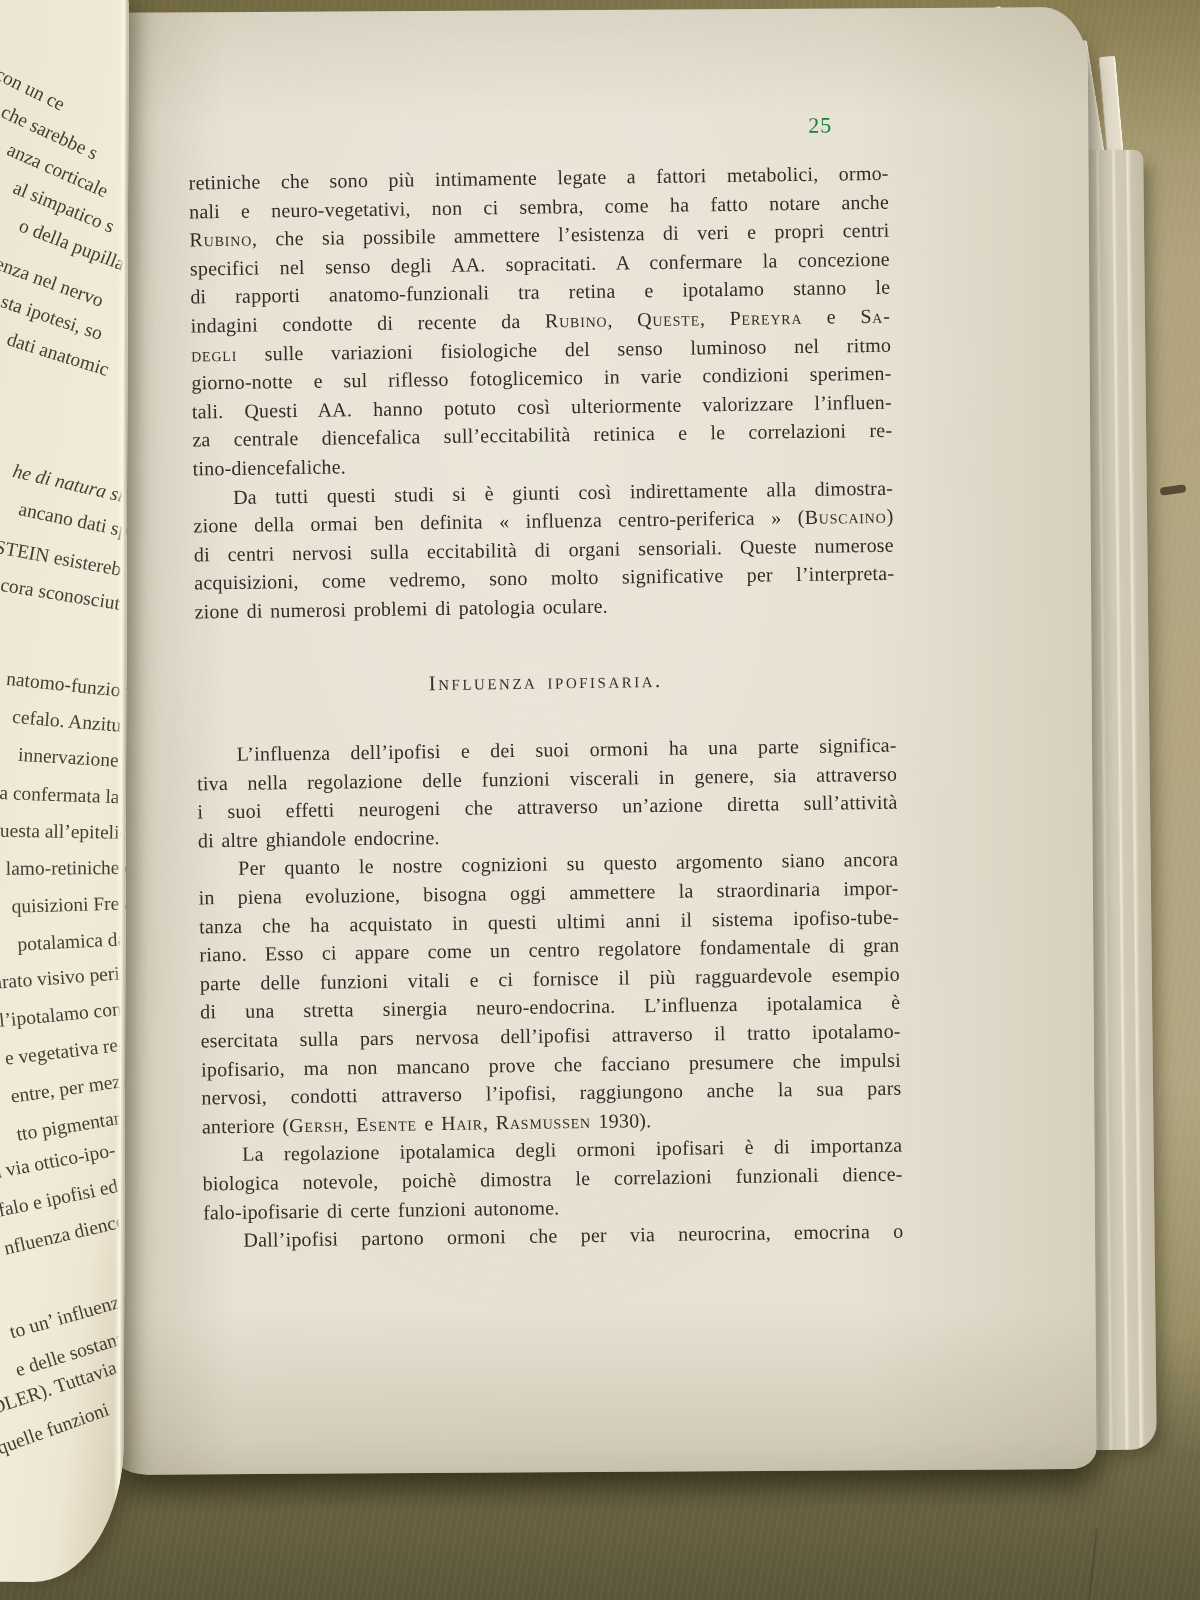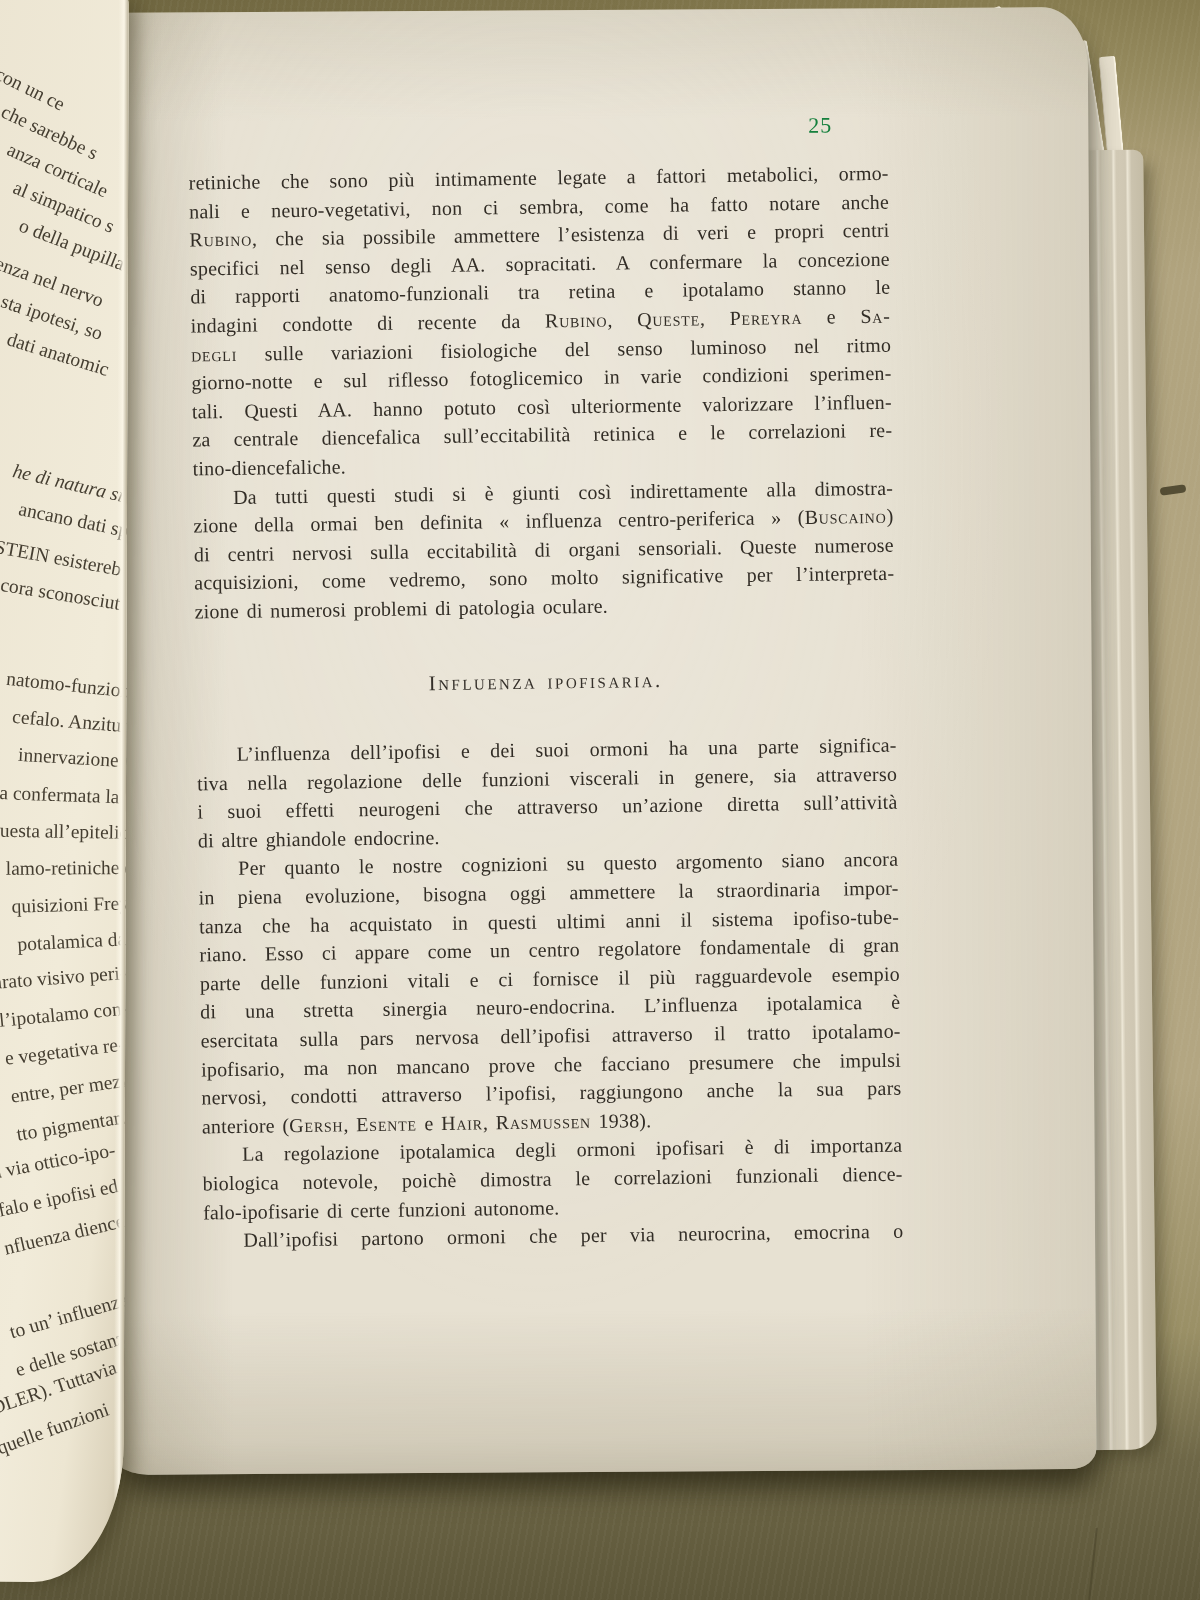--- a/index.html
+++ b/index.html
@@ -116,21 +116,21 @@
       <div class="line end"><span>di altre ghiandole endocrine.</span></div>
       <div class="line ind"><span>Per quanto le nostre cognizioni su questo argomento siano ancora</span></div>
       <div class="line"><span>in piena evoluzione, bisogna oggi ammettere la straordinaria impor-</span></div>
       <div class="line"><span>tanza che ha acquistato in questi ultimi anni il sistema ipofiso-tube-</span></div>
       <div class="line"><span>riano. Esso ci appare come un centro regolatore fondamentale di gran</span></div>
       <div class="line"><span>parte delle funzioni vitali e ci fornisce il più ragguardevole esempio</span></div>
       <div class="line"><span>di una stretta sinergia neuro-endocrina. L’influenza ipotalamica è</span></div>
       <div class="line"><span>esercitata sulla pars nervosa dell’ipofisi attraverso il tratto ipotalamo-</span></div>
       <div class="line"><span>ipofisario, ma non mancano prove che facciano presumere che impulsi</span></div>
       <div class="line"><span>nervosi, condotti attraverso l’ipofisi, raggiungono anche la sua pars</span></div>
-      <div class="line end"><span>anteriore (</span><span class="sc">Gersh</span><span>, </span><span class="sc">Esente</span><span> e </span><span class="sc">Hair</span><span>, </span><span class="sc">Rasmussen</span><span> 1938).</span></div>
+      <div class="line end"><span>anteriore (</span><span class="sc">Gersh</span><span>, </span><span class="sc">Esente</span><span> e </span><span class="sc">Hair</span><span>, </span><span class="sc">Rasmussen</span><span> 1930).</span></div>
       <div class="line ind"><span>La regolazione ipotalamica degli ormoni ipofisari è di importanza</span></div>
       <div class="line"><span>biologica notevole, poichè dimostra le correlazioni funzionali dience-</span></div>
       <div class="line end"><span>falo-ipofisarie di certe funzioni autonome.</span></div>
       <div class="line ind"><span>Dall’ipofisi partono ormoni che per via neurocrina, emocrina o</span></div>
     </div>
 </div>
 
 <div class="left-page" id="left-page">
     <span class="frag" style="top: 72px; left: 8px; transform: rotate(26deg);">con un ce</span>
     <span class="frag" style="top: 110px; left: 14px; transform: rotate(24.7deg);">che sarebbe s</span>

